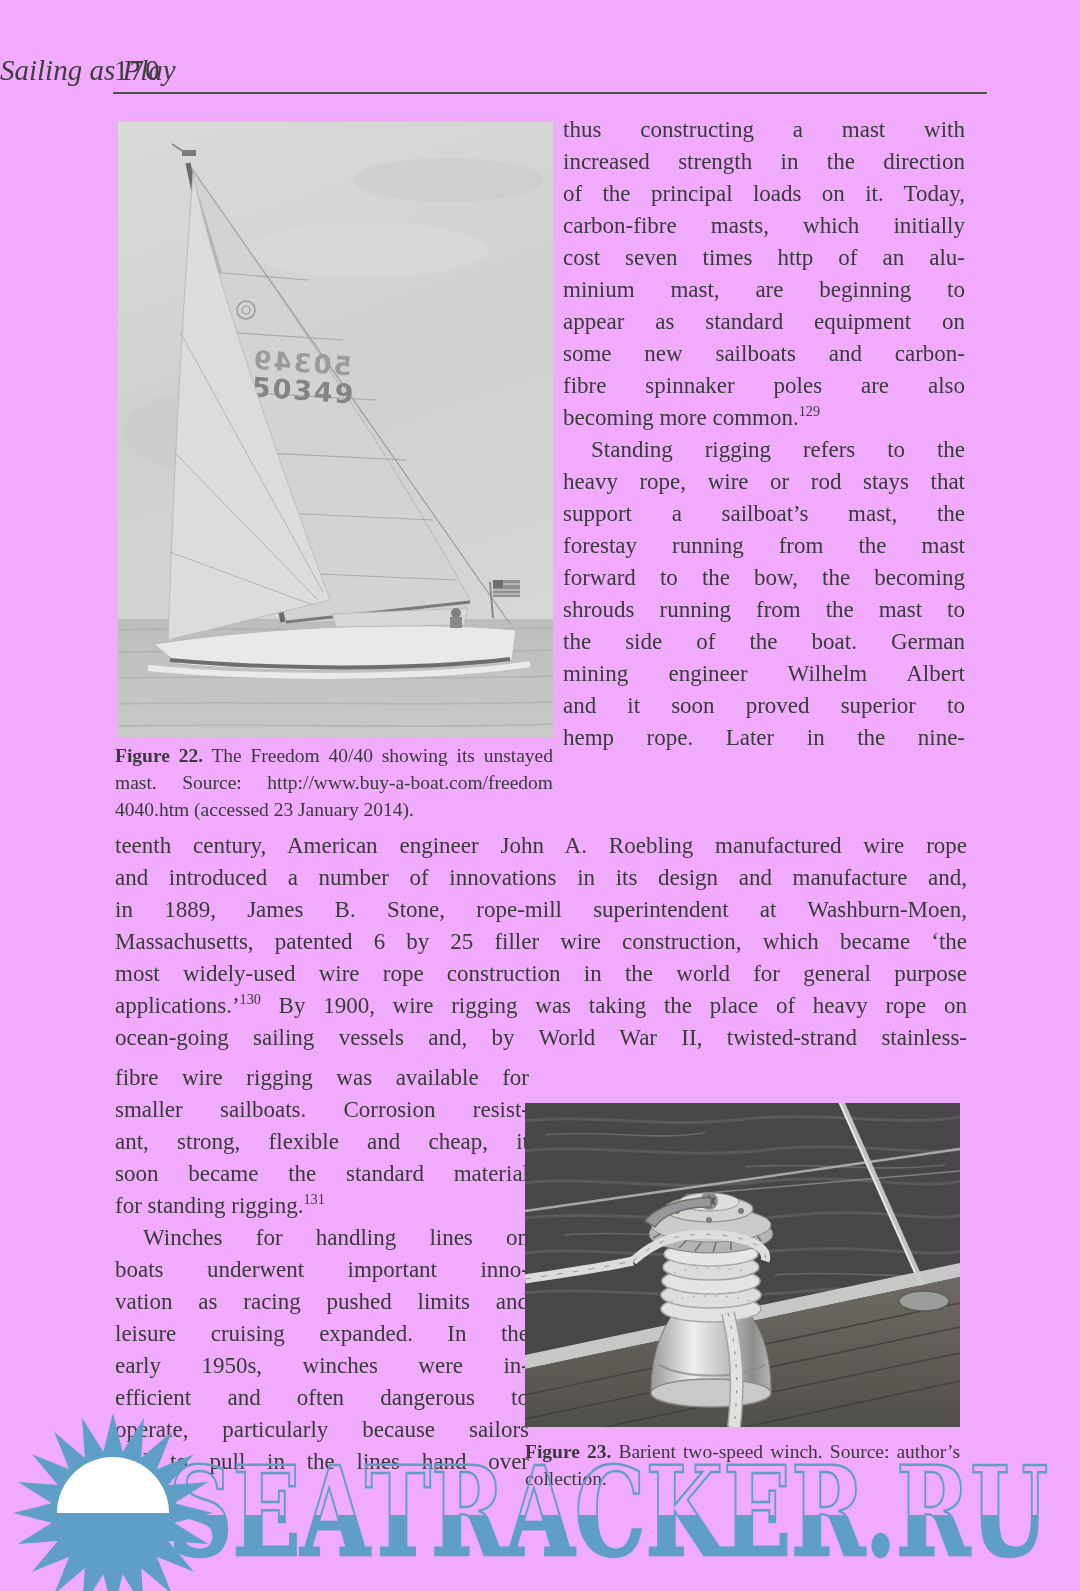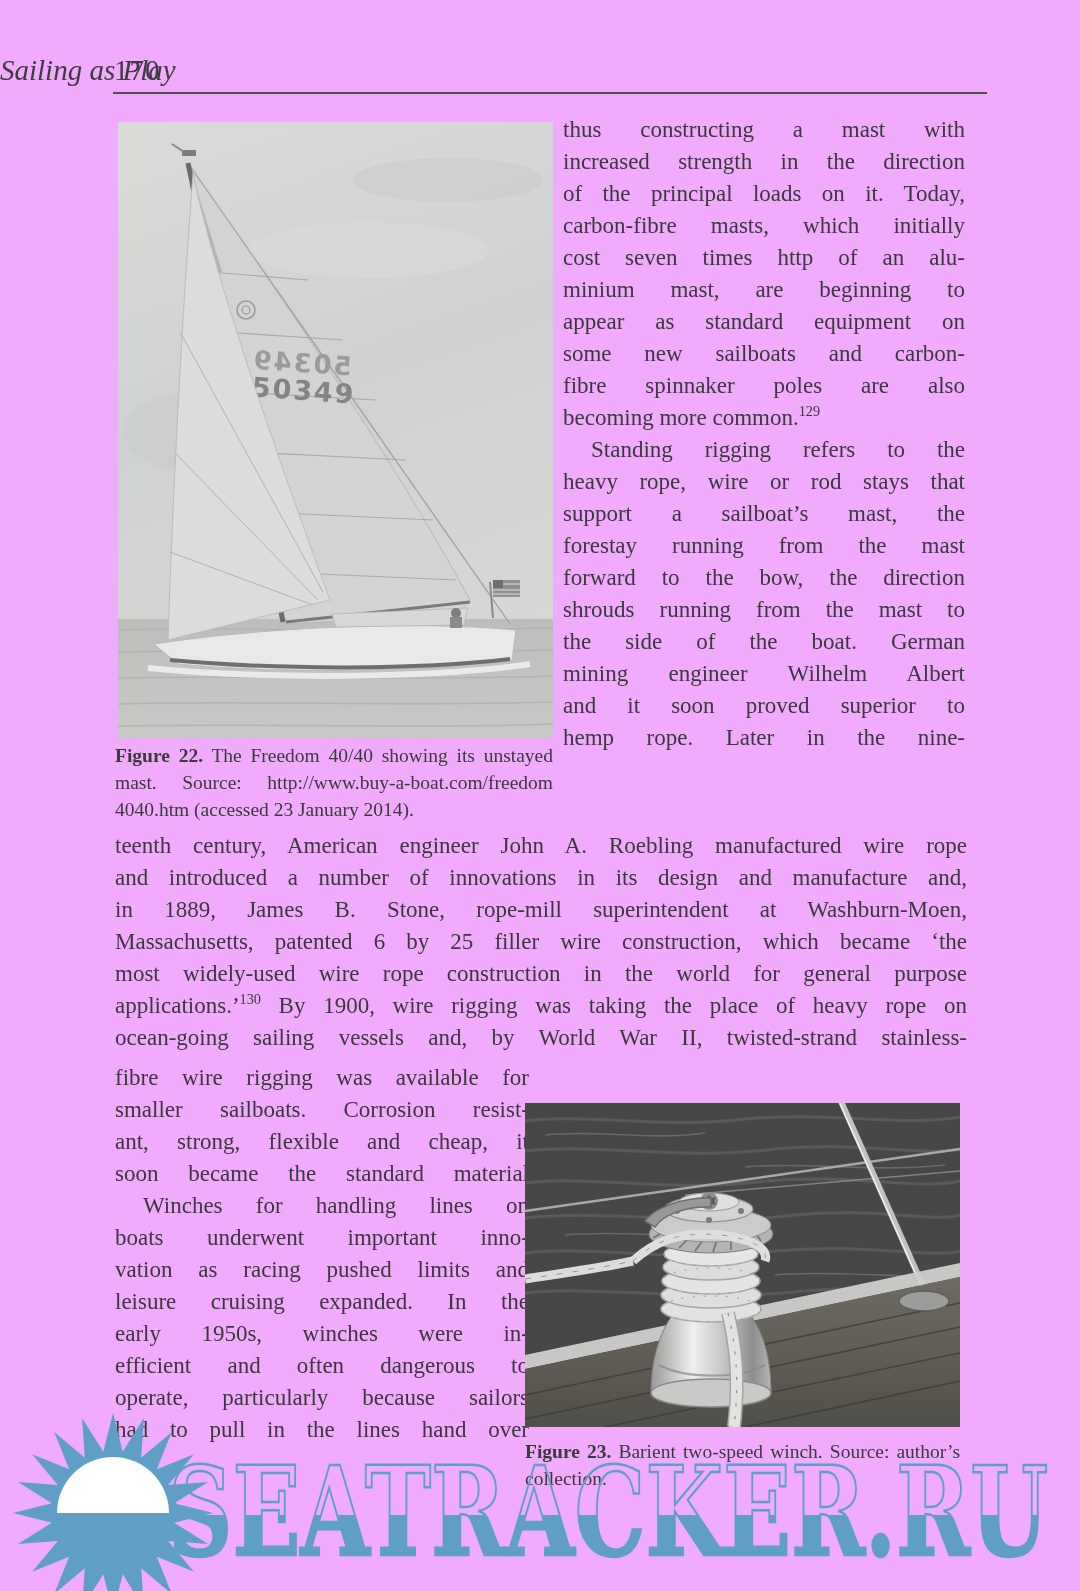--- a/index.html
+++ b/index.html
@@ -131,21 +131,21 @@
       <div class="tline">cost seven times http of an alu-</div>
       <div class="tline">minium mast, are beginning to</div>
       <div class="tline">appear as standard equipment on</div>
       <div class="tline">some new sailboats and carbon-</div>
       <div class="tline">fibre spinnaker poles are also</div>
       <div class="tline last">becoming more common.<sup>129</sup></div>
       <div class="tline indent">Standing rigging refers to the</div>
       <div class="tline">heavy rope, wire or rod stays that</div>
       <div class="tline">support a sailboat’s mast, the</div>
       <div class="tline">forestay running from the mast</div>
-      <div class="tline">forward to the bow, the direction</div>
+      <div class="tline">forward to the bow, the becoming</div>
       <div class="tline">shrouds running from the mast to</div>
       <div class="tline">the side of the boat. German</div>
       <div class="tline">mining engineer Wilhelm Albert</div>
       <div class="tline">and it soon proved superior to</div>
       <div class="tline">hemp rope. Later in the nine-</div>
     </div>
 
   <div class="caption caption-22">
       <div class="tline"><b>Figure 22.</b> The Freedom 40/40 showing its unstayed</div>
       <div class="tline">mast. Source: http://www.buy-a-boat.com/freedom</div>
@@ -160,20 +160,21 @@
       <div class="tline">most widely-used wire rope construction in the world for general purpose</div>
       <div class="tline">applications.’<sup>130</sup> By 1900, wire rigging was taking the place of heavy rope on</div>
       <div class="tline">ocean-going sailing vessels and, by World War II, twisted-strand stainless-</div>
     </div>
 
   <div class="textblock left-col">
       <div class="tline">fibre wire rigging was available for</div>
       <div class="tline">smaller sailboats. Corrosion resist-</div>
       <div class="tline">ant, strong, flexible and cheap, it</div>
       <div class="tline">soon became the standard material</div>
+      <div class="tline last">for standing rigging.<sup>131</sup></div>
       <div class="tline indent">Winches for handling lines on</div>
       <div class="tline">boats underwent important inno-</div>
       <div class="tline">vation as racing pushed limits and</div>
       <div class="tline">leisure cruising expanded. In the</div>
       <div class="tline">early 1950s, winches were in-</div>
       <div class="tline">efficient and often dangerous to</div>
       <div class="tline">operate, particularly because sailors</div>
       <div class="tline">had to pull in the lines hand over</div>
     </div>
 

